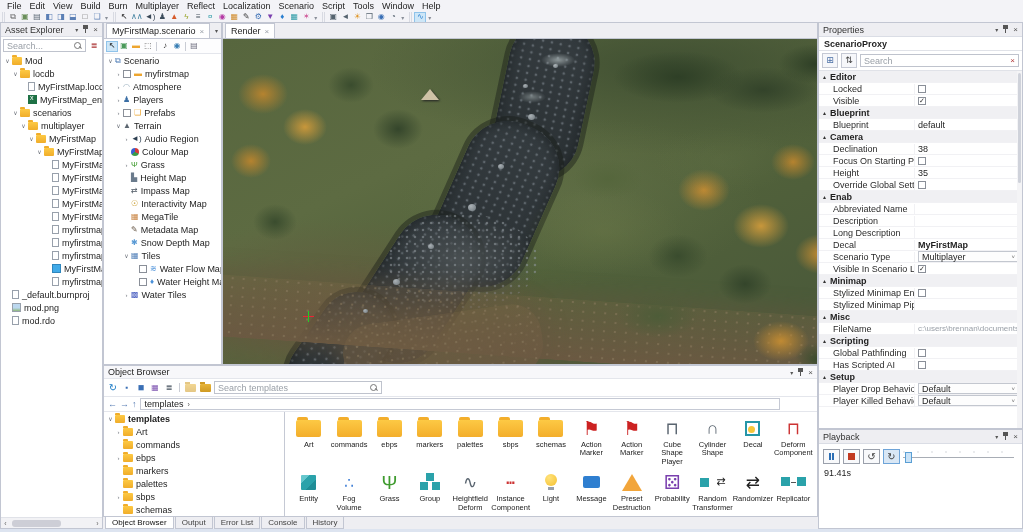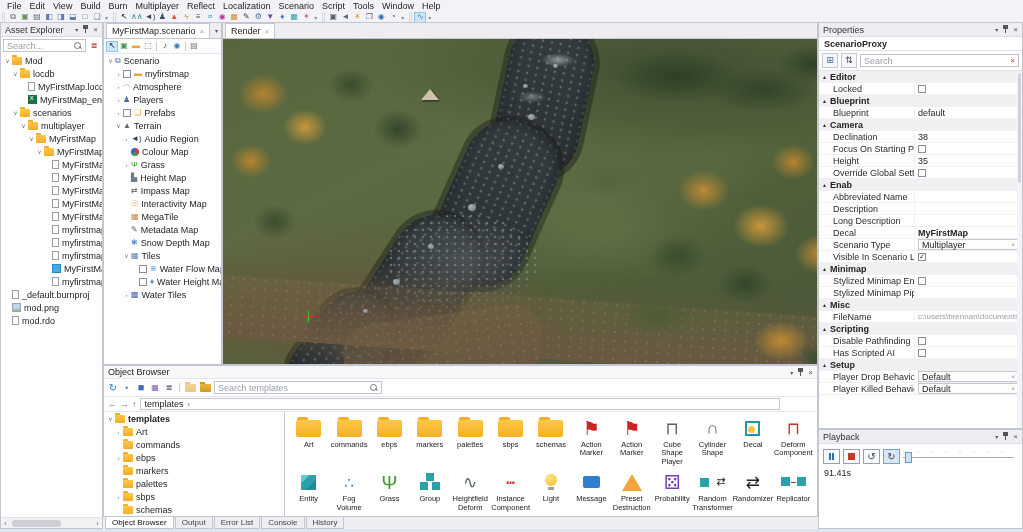--- a/index.html
+++ b/index.html
@@ -896,20 +896,26 @@
     <div class="prow cat">
           <span class="catarrow">▴</span>
           <span>Editor</span>
         </div>
         <div class="prow">
           <div class="plabel">Locked</div>
           <div class="pval">
             <span class="cb"></span>
           </div>
         </div>
+        <div class="prow">
+          <div class="plabel">Visible</div>
+          <div class="pval">
+            <span class="cb">✓</span>
+          </div>
+        </div>
         <div class="prow cat">
           <span class="catarrow">▴</span>
           <span>Blueprint</span>
         </div>
         <div class="prow">
           <div class="plabel">Blueprint</div>
           <div class="pval">
             <span>default</span>
           </div>
         </div>
@@ -1008,21 +1014,21 @@
           <div class="plabel">FileName</div>
           <div class="pval">
             <span class=" muted">c:\users\brennan\documents\myfirs</span>
           </div>
         </div>
         <div class="prow cat">
           <span class="catarrow">▴</span>
           <span>Scripting</span>
         </div>
         <div class="prow">
-          <div class="plabel">Disable Pathfinding</div>
+          <div class="plabel">Global Pathfinding</div>
           <div class="pval">
             <span class="cb"></span>
           </div>
         </div>
         <div class="prow">
           <div class="plabel">Has Scripted AI</div>
           <div class="pval">
             <span class="cb"></span>
           </div>
         </div>

